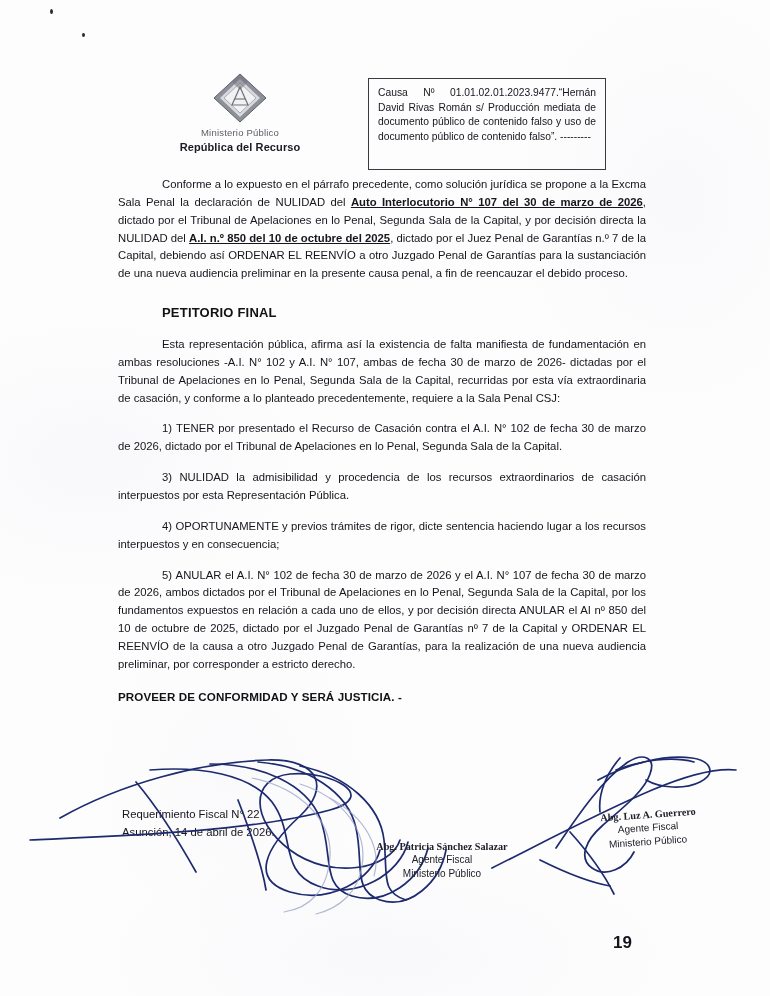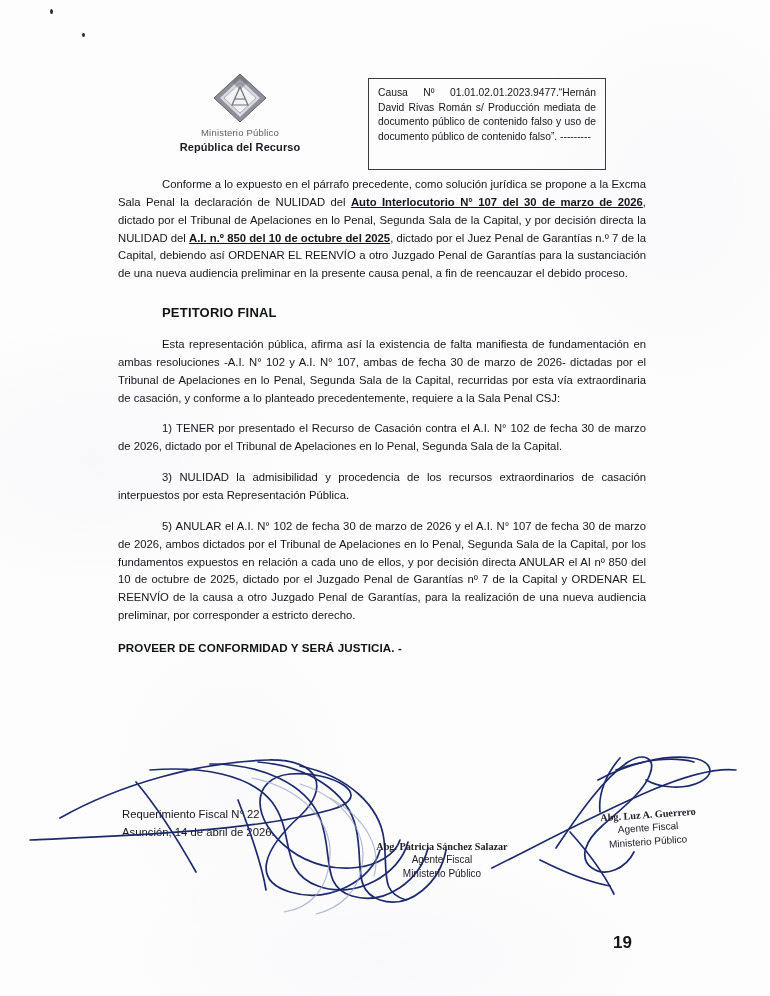--- a/index.html
+++ b/index.html
@@ -202,20 +202,21 @@
 
     <div class="section-title">PETITORIO FINAL</div>
 
     <p class="para indent">Esta representación pública, afirma así la existencia de falta manifiesta de fundamentación en ambas resoluciones -A.I. N° 102 y A.I. N° 107, ambas de fecha 30 de marzo de 2026- dictadas por el Tribunal de Apelaciones en lo Penal, Segunda Sala de la Capital, recurridas por esta vía extraordinaria de casación, y conforme a lo planteado precedentemente, requiere a la Sala Penal CSJ:</p>
 
     <p class="para indent item"><span class="b">1)</span>&nbsp;<span class="b">TENER</span><span> por presentado el Recurso de Casación contra el </span><span class="b">A.I. N° 102 de fecha 30 de marzo de 2026</span><span>, dictado por el Tribunal de Apelaciones en lo Penal, Segunda Sala de la Capital.</span></p>
 
 
     <p class="para indent item"><span class="b">3)</span>&nbsp;<span class="b">NULIDAD</span><span> la admisibilidad y procedencia de los recursos extraordinarios de casación interpuestos por esta Representación Pública.</span></p>
 
+    <p class="para indent item"><span class="b">4)</span>&nbsp;<span class="b">OPORTUNAMENTE</span><span> y previos trámites de rigor, dicte sentencia haciendo lugar a los recursos interpuestos y en consecuencia;</span></p>
 
     <p class="para indent item"><span class="b">5)</span>&nbsp;<span class="b">ANULAR</span><span> el </span><span class="b">A.I. N° 102 de fecha 30 de marzo de 2026</span><span> y el </span><span class="b">A.I. N° 107 de fecha 30 de marzo de 2026</span><span>, ambos dictados por el Tribunal de Apelaciones en lo Penal, Segunda Sala de la Capital, por los fundamentos expuestos en relación a cada uno de ellos, y por decisión directa </span><span class="b">ANULAR</span><span> el </span><span class="b">AI nº 850 del 10 de octubre de 2025</span><span>, dictado por el Juzgado Penal de Garantías nº 7 de la Capital y </span><span class="b">ORDENAR EL REENVÍO</span><span> de la causa a otro Juzgado Penal de Garantías, para la realización de una nueva audiencia preliminar, por corresponder a estricto derecho.</span></p>
 
     <p class="closing">PROVEER DE CONFORMIDAD Y SERÁ JUSTICIA. -</p>
 
   </div>
 
   <div class="requerimiento">
     <div>Requerimiento Fiscal N° 22</div>
     <div>Asunción, 14 de abril de 2026.</div>

